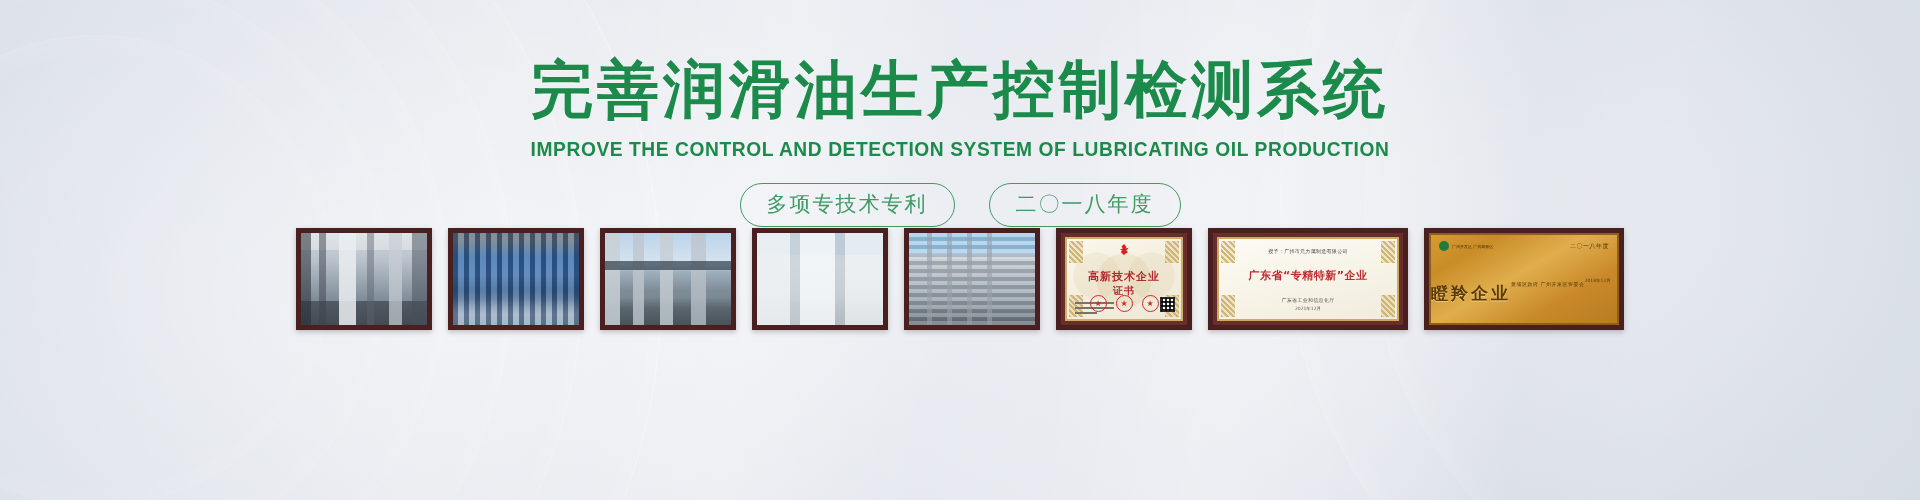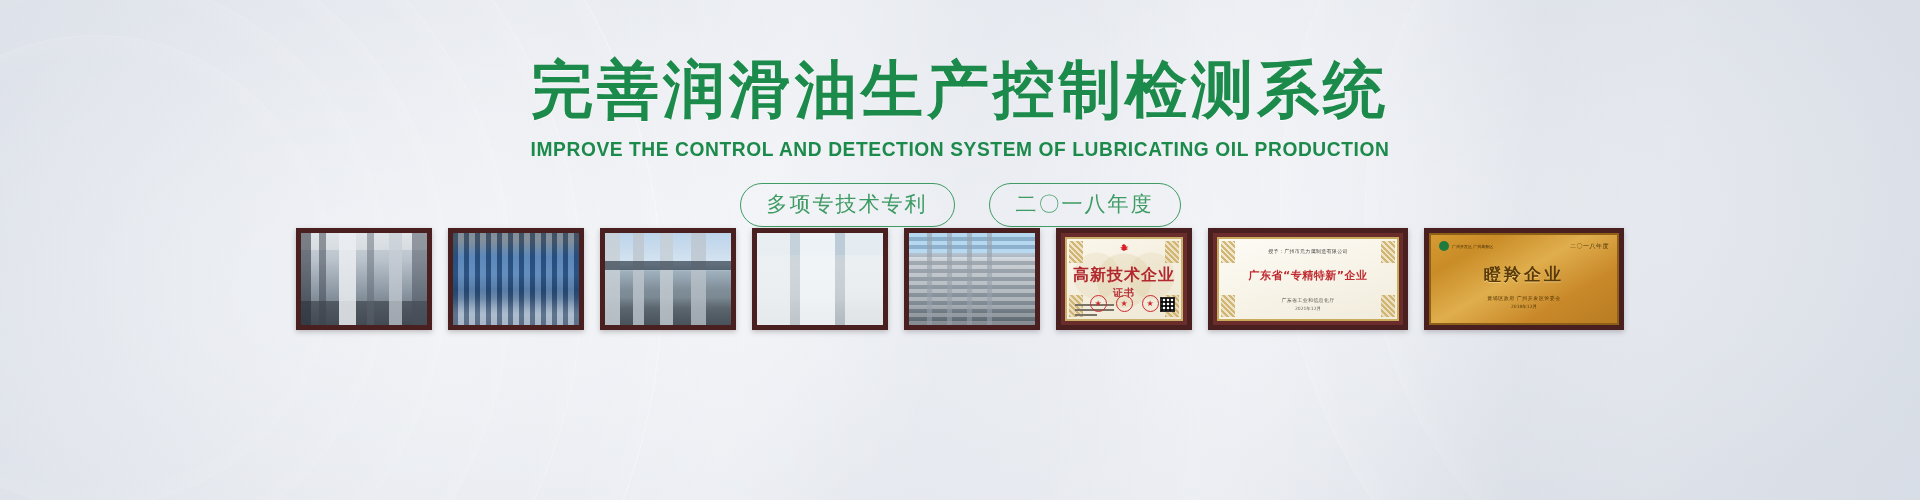--- a/index.html
+++ b/index.html
@@ -136,21 +136,21 @@
   .cert-inner:before{content:"";position:absolute;inset:0;
     background:
       radial-gradient(circle at 50% 52%, rgba(205,180,120,.18) 0 38%, rgba(0,0,0,0) 39%),
       radial-gradient(circle at 26% 46%, rgba(205,180,120,.14) 0 24%, rgba(0,0,0,0) 25%),
       radial-gradient(circle at 74% 46%, rgba(205,180,120,.14) 0 24%, rgba(0,0,0,0) 25%);}
   .corner{position:absolute;width:14px;height:22px;
     background:repeating-linear-gradient(45deg,#cbab5e 0 2px,rgba(203,171,94,.25) 2px 4px);opacity:.85;}
   .c-tl{left:2px;top:2px;} .c-tr{right:2px;top:2px;} .c-bl{left:2px;bottom:2px;} .c-br{right:2px;bottom:2px;}
   .flame{width:11px;height:11px;margin-top:5px;background:#d81f26;
     clip-path:polygon(50% 0,72% 28%,64% 40%,92% 34%,70% 62%,88% 72%,48% 100%,20% 72%,36% 58%,12% 52%,38% 40%,28% 22%);z-index:2;}
-  .c-title{font-size:16px;font-weight:bold;color:#b3282f;letter-spacing:1px;margin-top:14px;z-index:2;
+  .c-title{font-size:11px;font-weight:bold;color:#b3282f;letter-spacing:1px;margin-top:14px;z-index:2;
     font-family:"DejaVu Sans","Liberation Sans",sans-serif;}
   .c-sub{font-size:10px;font-weight:bold;color:#b3282f;letter-spacing:1px;margin-top:0;z-index:2;
     font-family:"DejaVu Sans","Liberation Sans",sans-serif;}
   .c-lines{width:86%;margin-top:4px;z-index:2;}
   .c-line{height:2px;margin-bottom:3px;background:linear-gradient(90deg,#7a7468 0 40%,rgba(122,116,104,0) 40%);}
   .c-line.half{background:linear-gradient(90deg,#7a7468 0 22%,rgba(122,116,104,0) 22%);}
   .seals{position:absolute;bottom:7px;left:0;width:100%;display:flex;justify-content:center;gap:9px;z-index:3;}
   .seal{width:15px;height:15px;border:1.5px solid #cc2a2f;border-radius:50%;
     display:flex;align-items:center;justify-content:center;color:#cc2a2f;font-size:8px;line-height:8px;}
   .qr{position:absolute;right:6px;bottom:7px;width:13px;height:13px;z-index:3;
@@ -167,21 +167,21 @@
   .c2-main{font-size:11px;font-weight:bold;color:#c02a2f;letter-spacing:.5px;margin-top:14px;z-index:2;
     font-family:"DejaVu Sans","Liberation Sans",sans-serif;white-space:nowrap;}
   .c2-foot{font-size:5px;color:#54514a;margin-top:14px;letter-spacing:.3px;z-index:2;
     font-family:"DejaVu Sans","Liberation Sans",sans-serif;}
   .c2-date{font-size:4.5px;color:#6b675e;margin-top:3px;z-index:2;
     font-family:"DejaVu Sans","Liberation Sans",sans-serif;}
 
   
   .plaque{position:absolute;inset:0;
     background:linear-gradient(150deg,#d79b32 0%,#c98c27 20%,#e0ae4d 46%,#c9892a 72%,#b97c22 100%);
-    border:2px solid #8e5f16;display:flex;flex-direction:column;align-items:center;overflow:hidden;}
+    border:2px solid #8e5f16;display:flex;flex-direction:row;align-items:center;overflow:hidden;}
   .pl-row{position:absolute;top:6px;left:0;width:100%;display:flex;justify-content:space-between;
     padding:0 8px;box-sizing:border-box;align-items:center;}
   .pl-logo{display:flex;align-items:center;gap:3px;}
   .pl-badge{width:10px;height:10px;border-radius:50%;background:#1f7a3e;}
   .pl-logotext{font-size:4px;color:#4a3207;line-height:5px;
     font-family:"DejaVu Sans","Liberation Sans",sans-serif;}
   .pl-year{font-size:6px;color:#4a3207;letter-spacing:.5px;
     font-family:"DejaVu Sans","Liberation Sans",sans-serif;}
   .pl-main{margin-top:28px;font-size:17px;font-weight:bold;color:#5a3a06;letter-spacing:3px;
     font-family:"DejaVu Sans","Liberation Sans",sans-serif;

